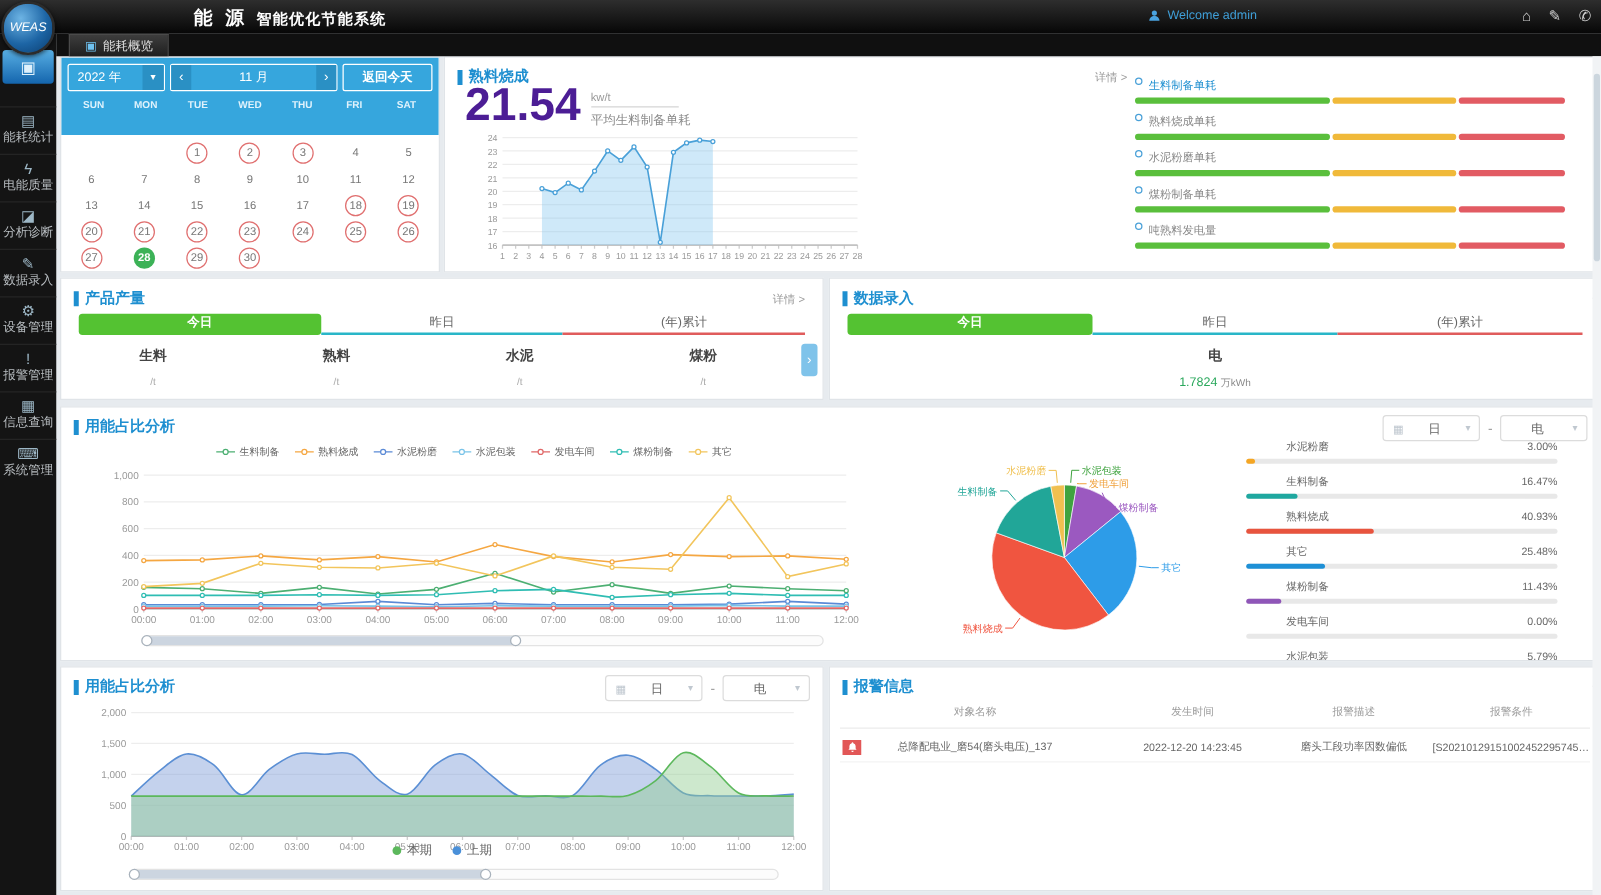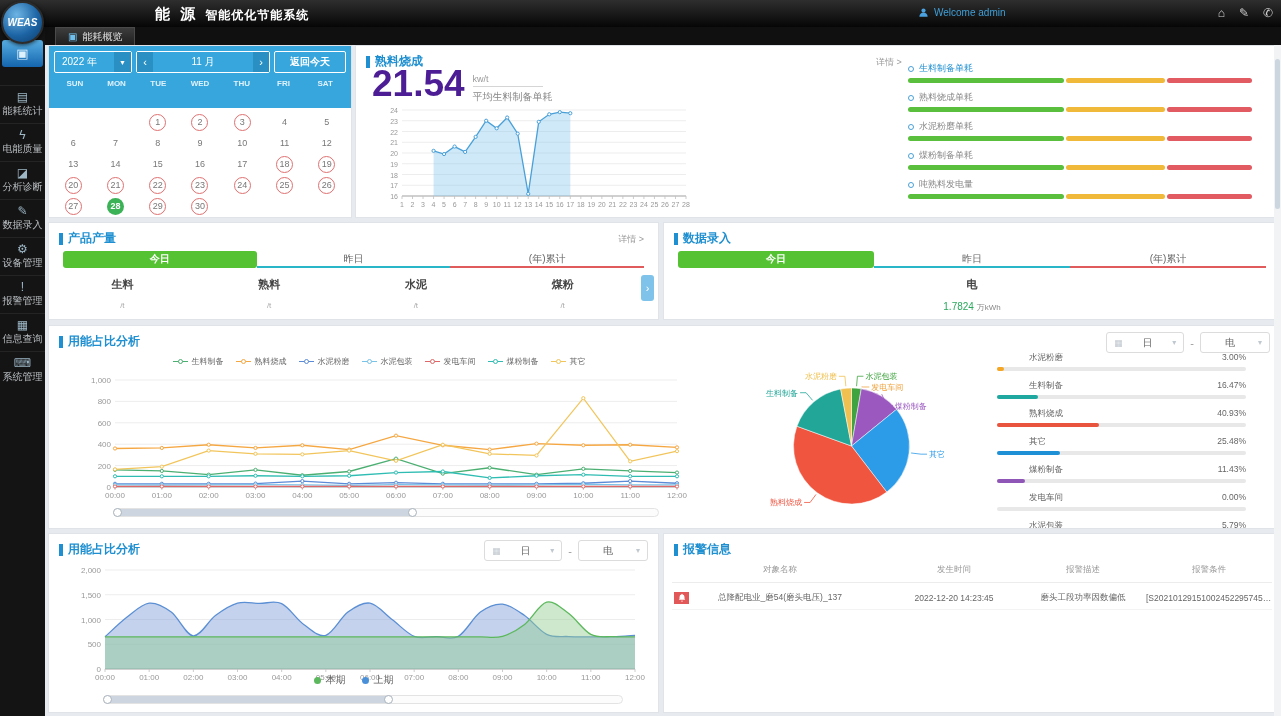--- a/index.html
+++ b/index.html
@@ -2,21 +2,21 @@
 <html><head>
 <meta charset="utf-8">
 <style>
 *{margin:0;padding:0;box-sizing:border-box}
 html,body{width:1281px;height:716px;overflow:hidden}
 body{font-family:"Liberation Sans",sans-serif;background:#e7ebef;position:relative;font-size:11px}
 
 .topbar{position:absolute;top:0;left:0;right:0;height:27px;background:linear-gradient(#2e2e2e,#060606);z-index:6}
 .logo{position:absolute;left:1px;top:1px;width:43px;height:43px;border-radius:50%;z-index:10;
  background:radial-gradient(circle at 35% 30%,#6db4e4,#1d65a5 55%,#0a3c6e);border:2px solid #2c2c2c;
- display:flex;align-items:center;justify-content:center;color:#fff;font-size:10px;font-style:italic;font-weight:bold;box-shadow:0 1px 4px rgba(0,0,0,.7)}
+ display:flex;align-items:center;justify-content:center;color:#fff;font-size:10px;font-style:italic;font-weight:normal;box-shadow:0 1px 4px rgba(0,0,0,.7)}
 .app-title{position:absolute;left:155px;top:5px;color:#fff;font-weight:bold;font-size:12px;letter-spacing:1px;display:flex;align-items:baseline;gap:7px}
 .app-title .brand{font-size:15px;letter-spacing:3px}
 .welcome{position:absolute;left:918px;top:7px;color:#3f9fd8;font-size:10px;display:flex;align-items:center;gap:5px}
 .top-icons{position:absolute;right:8px;top:6px;color:#cfcfcf;font-size:12px;display:flex;gap:14px}
 .top-icons span{cursor:pointer}
 
 .tabstrip{position:absolute;left:45px;top:27px;right:0;height:18px;background:#101010;z-index:5}
 .tab{display:inline-flex;margin-left:10px;height:18px;align-items:center;gap:5px;padding:0 12px;
  background:linear-gradient(#3d3d3d,#1f1f1f);border:1px solid #4a4a4a;border-bottom:none;color:#e0e0e0;font-size:10px}
 .tab .ticon{color:#6ec1ef;font-size:10px}
@@ -49,21 +49,21 @@
 .dcell.g{background:#3cb257;color:#fff;font-weight:bold}
 
 .big-wrap{position:absolute;left:16px;top:20px;display:flex;align-items:flex-start;gap:8px}
 .big-num{font-size:37px;font-weight:bold;color:#4c1d95;line-height:36px}
 .unit-blk{margin-top:6px}
 .unit-blk .unit{font-size:9px;color:#999;border-bottom:1px solid #d5d5d5;padding-bottom:2px;display:inline-block;min-width:70px}
 .unit-blk .vlabel{font-size:10px;color:#888;margin-top:3px}
 .ind-chart{position:absolute;left:26px;top:58px;width:312px;height:106px}
 .ind-list{position:absolute;left:552px;top:16px;right:28px}
 .ind-item{margin-bottom:8px;cursor:pointer}
-.ind-item .lbl-row{display:flex;align-items:center;gap:5px;font-size:9px;color:#888}
+.ind-item .lbl-row{display:flex;gap:5px;font-size:9px;color:#888}
 .ind-item.sel .lbl-row{color:#1e8fd0}
 .ring{width:6px;height:6px;border:1px solid #49a0d8;border-radius:50%;background:#fff}
 .tri-bar{display:flex;gap:2px;height:5px;margin-top:3px}
 .tri-bar div{border-radius:3px}
 
 .tabs{position:absolute;top:28px;left:14px;right:14px;height:17px;display:flex}
 .tabs .t{flex:1;text-align:center;font-size:10px;color:#666;line-height:15px;cursor:pointer}
 .tabs .t0{background:#54c232;color:#fff;border-radius:3px;font-weight:bold}
 .tabs .t1{border-bottom:2px solid #29b6c8}
 .tabs .t2{border-bottom:2px solid #e05c5c}

